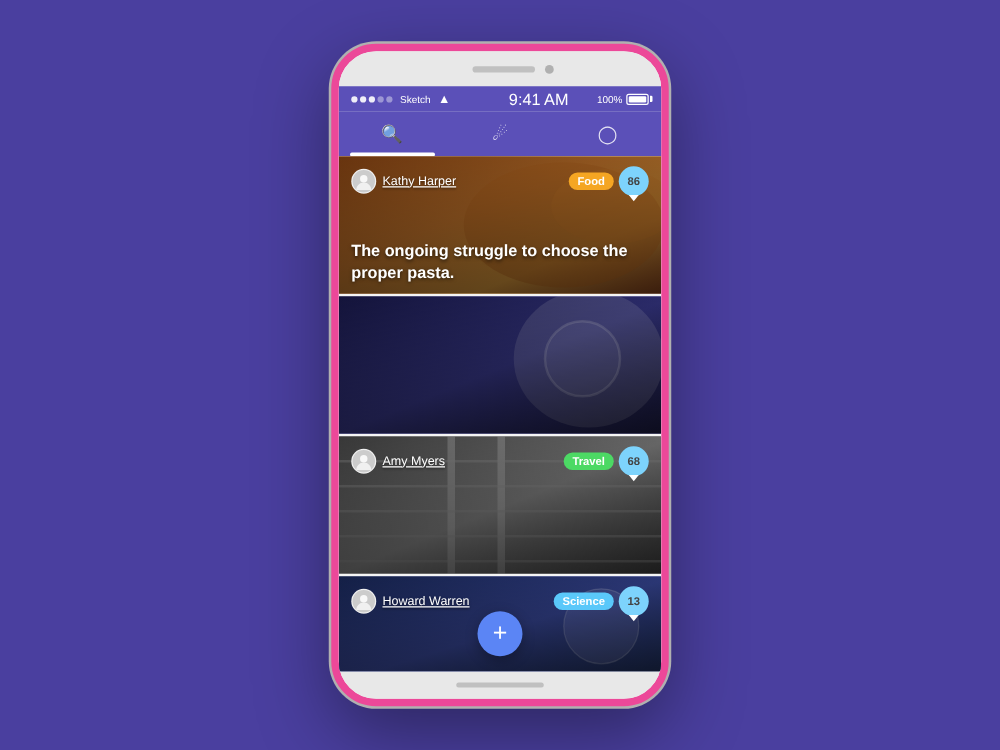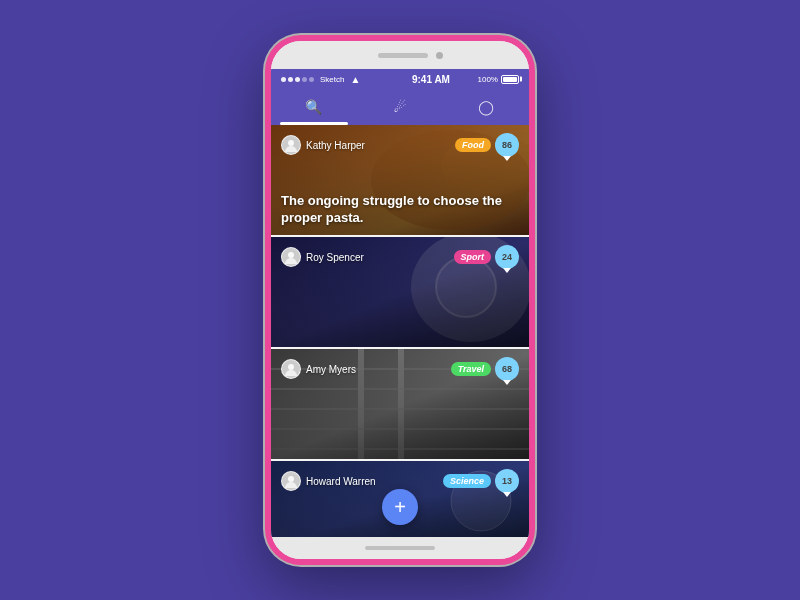--- a/index.html
+++ b/index.html
@@ -81,23 +81,23 @@
       font-size: 8px;
       color: white;
       margin-left: 4px;
     }
     .status-wifi {
       font-size: 10px;
       color: white;
       margin-left: 4px;
     }
     .status-time {
-      font-size: 10px;
-      color: white;
-      font-weight: 700;
+      font-size: 13px;
+      color: white;
+      font-weight: 400;
       padding-left: 24px;
     }
     .status-right {
       display: flex;
       align-items: flex-start;
       gap: 3px;
     }
     .status-percent {
       font-size: 8px;
       color: white;
@@ -250,33 +250,33 @@
       border: 1.5px solid rgba(255,255,255,0.7);
       overflow: hidden;
       flex-shrink: 0;
     }
     .user-avatar svg { width: 14px; height: 14px; margin: 2px; }
     .user-name {
       font-size: 10px;
       color: white;
       font-weight: 500;
       text-shadow: 0 1px 2px rgba(0,0,0,0.5);
+      text-decoration: underline;
     }
     .card-right {
       display: flex;
       align-items: center;
       gap: 4px;
     }
     .category-badge {
       font-size: 9px;
       font-weight: 700;
       color: white;
       padding: 2px 7px;
       border-radius: 10px;
-      font-style: italic;
     }
     .comment-badge {
       width: 24px;
       height: 24px;
       background: #7dd3fc;
       border-radius: 50%;
       display: flex;
       align-items: center;
       justify-content: center;
       font-size: 9px;
@@ -449,35 +449,20 @@
               <stop offset="50%" stop-color="#3a3a8e"></stop>
               <stop offset="100%" stop-color="#1a1a3e"></stop>
             </linearGradient>
           </defs>
           <ellipse cx="200" cy="50" rx="60" ry="55" fill="rgba(255,255,255,0.15)"></ellipse>
           <circle cx="195" cy="50" r="30" fill="rgba(220,220,255,0.1)" stroke="rgba(255,255,255,0.2)" stroke-width="2"></circle>
         </svg>
       </div>
       <div class="card-overlay"></div>
       <div class="card-content">
-        <div class="card-meta">
-          <div class="card-user">
-            <div class="user-avatar">
-              <svg viewBox="0 0 14 14" fill="none">
-                <circle cx="7" cy="5" r="3" fill="rgba(255,255,255,0.85)"></circle>
-                <path d="M1 14c0-3.3 2.7-6 6-6s6 2.7 6 6" fill="rgba(255,255,255,0.7)"></path>
-              </svg>
-            </div>
-            <span class="user-name">Roy Spencer</span>
-          </div>
-          <div class="card-right">
-            <span class="category-badge" style="background:#e84393;">Sport</span>
-            <div class="comment-badge">24</div>
-          </div>
-        </div>
       </div>
     </div>
 
     <div class="feed-card card-travel">
       <div class="card-bg">
         <svg width="100%" height="100%" style="position:absolute;inset:0;" preserveAspectRatio="xMidYMid slice">
           <rect width="270" height="110" fill="url(#travelGrad)"></rect>
           <defs>
             <linearGradient id="travelGrad" x1="0" y1="0" x2="1" y2="1">
               <stop offset="0%" stop-color="#4a4a4a"></stop>

